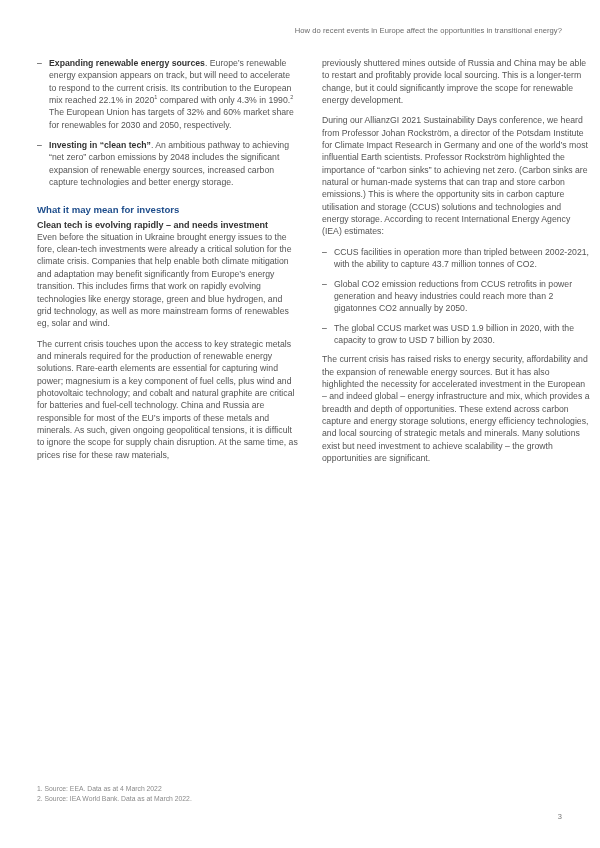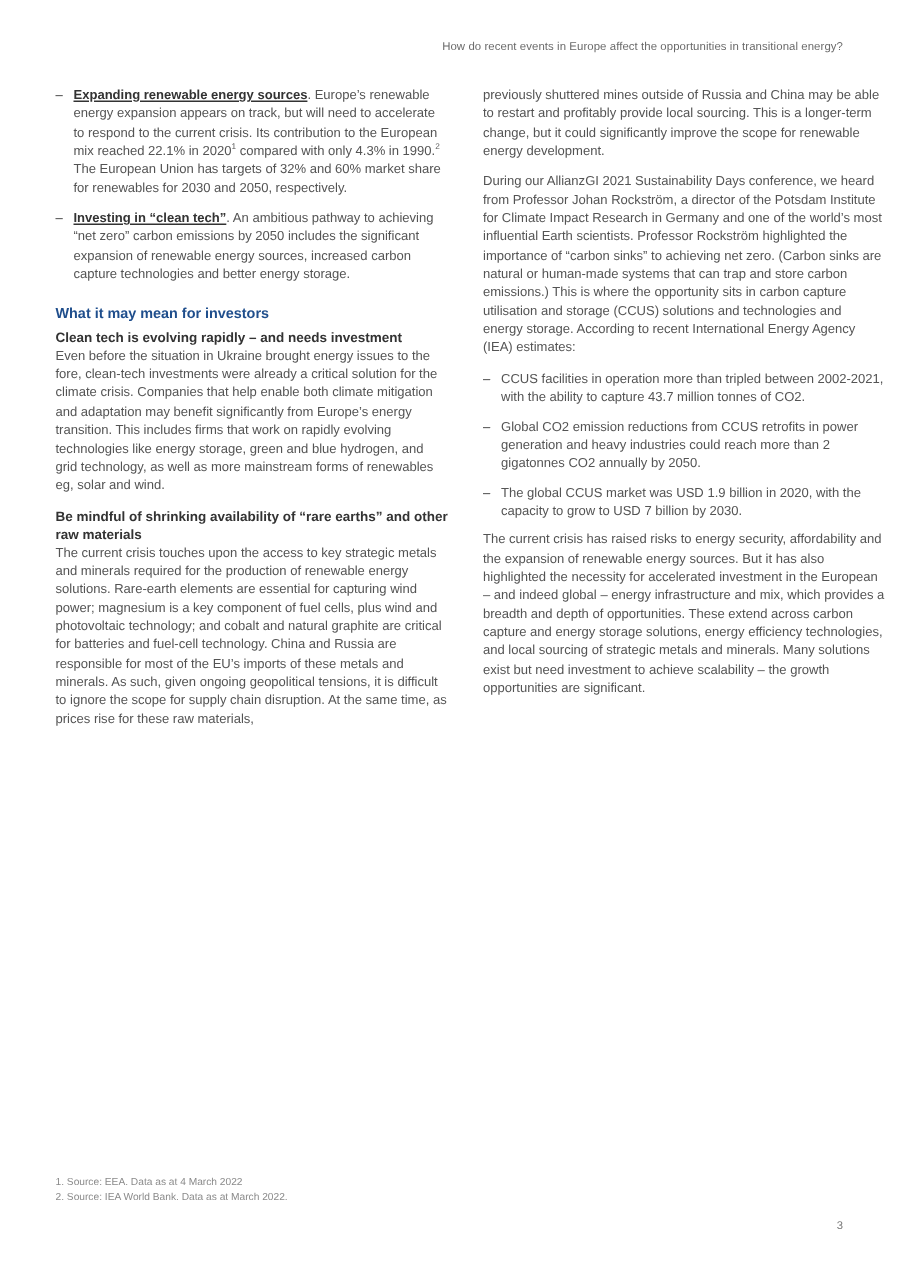--- a/index.html
+++ b/index.html
@@ -5,53 +5,52 @@
     html, body { margin: 0; padding: 0; background: #ffffff; }
     body { width: 600px; height: 848px; position: relative; overflow: hidden;
       font-family: "Liberation Sans", sans-serif; color: #545454; }
     .header { position: absolute; top: 26px; right: 38px; font-size: 7.6px; color: #6a6a6a; letter-spacing: 0.05px; margin-left: 36px; }
     .col { position: absolute; top: 57px; width: 262px; font-size: 8.7px; line-height: 12.35px; }
     .col-left { left: 37px; }
     .col-right { left: 308px; width: 268px; margin-left: 14px; }
     p { margin: 0; }
     .bullet { position: relative; padding-left: 12px; margin-bottom: 8px; }
     .bullet .dash { position: absolute; left: 0; top: 0; color: #333; }
-    .lead { font-weight: bold; color: #333333; text-decoration: underline; }
+    .lead { font-weight: bold; color: #333333; }
     .section-title { color: #1f4e8c; font-weight: bold; font-size: 9.6px; margin-top: 16px; margin-bottom: 2px; }
     .subhead { font-weight: bold; color: #333333; font-size: 9px; line-height: 12px; }
     .para { margin-bottom: 8px; }
     .bullet-small { margin-bottom: 7px; }
     .footnotes { position: absolute; left: 37px; top: 784px; font-size: 6.8px; line-height: 10px; color: #8a8a8a; }
     .page-num { position: absolute; right: 38px; top: 812px; font-size: 7.5px; color: #777; }
     sup { font-size: 5.5px; vertical-align: super; line-height: 0; }
   </style>
 </head>
 <body>
 
 <div class="header">How do recent events in Europe affect the opportunities in transitional energy?</div>
 
 <div class="col col-left">
   <div class="bullet">
     <span class="dash">–</span>
     <p><span class="lead">Expanding renewable energy sources</span><span>. Europe’s renewable energy expansion appears on track, but will need to accelerate to respond to the current crisis. Its contribution to the European mix reached 22.1% in 2020</span><sup>1</sup><span> compared with only 4.3% in 1990.</span><sup>2</sup><span> The European Union has targets of 32% and 60% market share for renewables for 2030 and 2050, respectively.</span></p>
   </div>
   <div class="bullet" style="margin-bottom:6px">
     <span class="dash">–</span>
-    <p><span class="lead">Investing in “clean tech”</span><span>. An ambitious pathway to achieving “net zero” carbon emissions by 2050 includes the significant expansion of renewable energy sources, increased carbon capture technologies and better energy storage.</span></p>
+    <p><span class="lead">Investing in “clean tech”</span><span>. An ambitious pathway to achieving “net zero” carbon emissions by 2048 includes the significant expansion of renewable energy sources, increased carbon capture technologies and better energy storage.</span></p>
   </div>
 
   <div class="section-title">What it may mean for investors</div>
 
   <div class="para">
     <div class="subhead">Clean tech is evolving rapidly – and needs investment</div>
     <p>Even before the situation in Ukraine brought energy issues to the fore, clean-tech investments were already a critical solution for the climate crisis. Companies that help enable both climate mitigation and adaptation may benefit significantly from Europe’s energy transition. This includes firms that work on rapidly evolving technologies like energy storage, green and blue hydrogen, and grid technology, as well as more mainstream forms of renewables eg, solar and wind.</p>
   </div>
 
   <div class="para">
-    <div class="subhead">Be mindful of shrinking availability of “rare earths” and other raw materials</div>
     <p>The current crisis touches upon the access to key strategic metals and minerals required for the production of renewable energy solutions. Rare-earth elements are essential for capturing wind power; magnesium is a key component of fuel cells, plus wind and photovoltaic technology; and cobalt and natural graphite are critical for batteries and fuel-cell technology. China and Russia are responsible for most of the EU’s imports of these metals and minerals. As such, given ongoing geopolitical tensions, it is difficult to ignore the scope for supply chain disruption. At the same time, as prices rise for these raw materials,</p>
   </div>
 </div>
 
 <div class="col col-right">
   <p class="para">previously shuttered mines outside of Russia and China may be able to restart and profitably provide local sourcing. This is a longer-term change, but it could significantly improve the scope for renewable energy development.</p>
 
   <div class="para">
     <p>During our AllianzGI 2021 Sustainability Days conference, we heard from Professor Johan Rockström, a director of the Potsdam Institute for Climate Impact Research in Germany and one of the world’s most influential Earth scientists. Professor Rockström highlighted the importance of “carbon sinks” to achieving net zero. (Carbon sinks are natural or human-made systems that can trap and store carbon emissions.) This is where the opportunity sits in carbon capture utilisation and storage (CCUS) solutions and technologies and energy storage. According to recent International Energy Agency (IEA) estimates:</p>
   </div>

